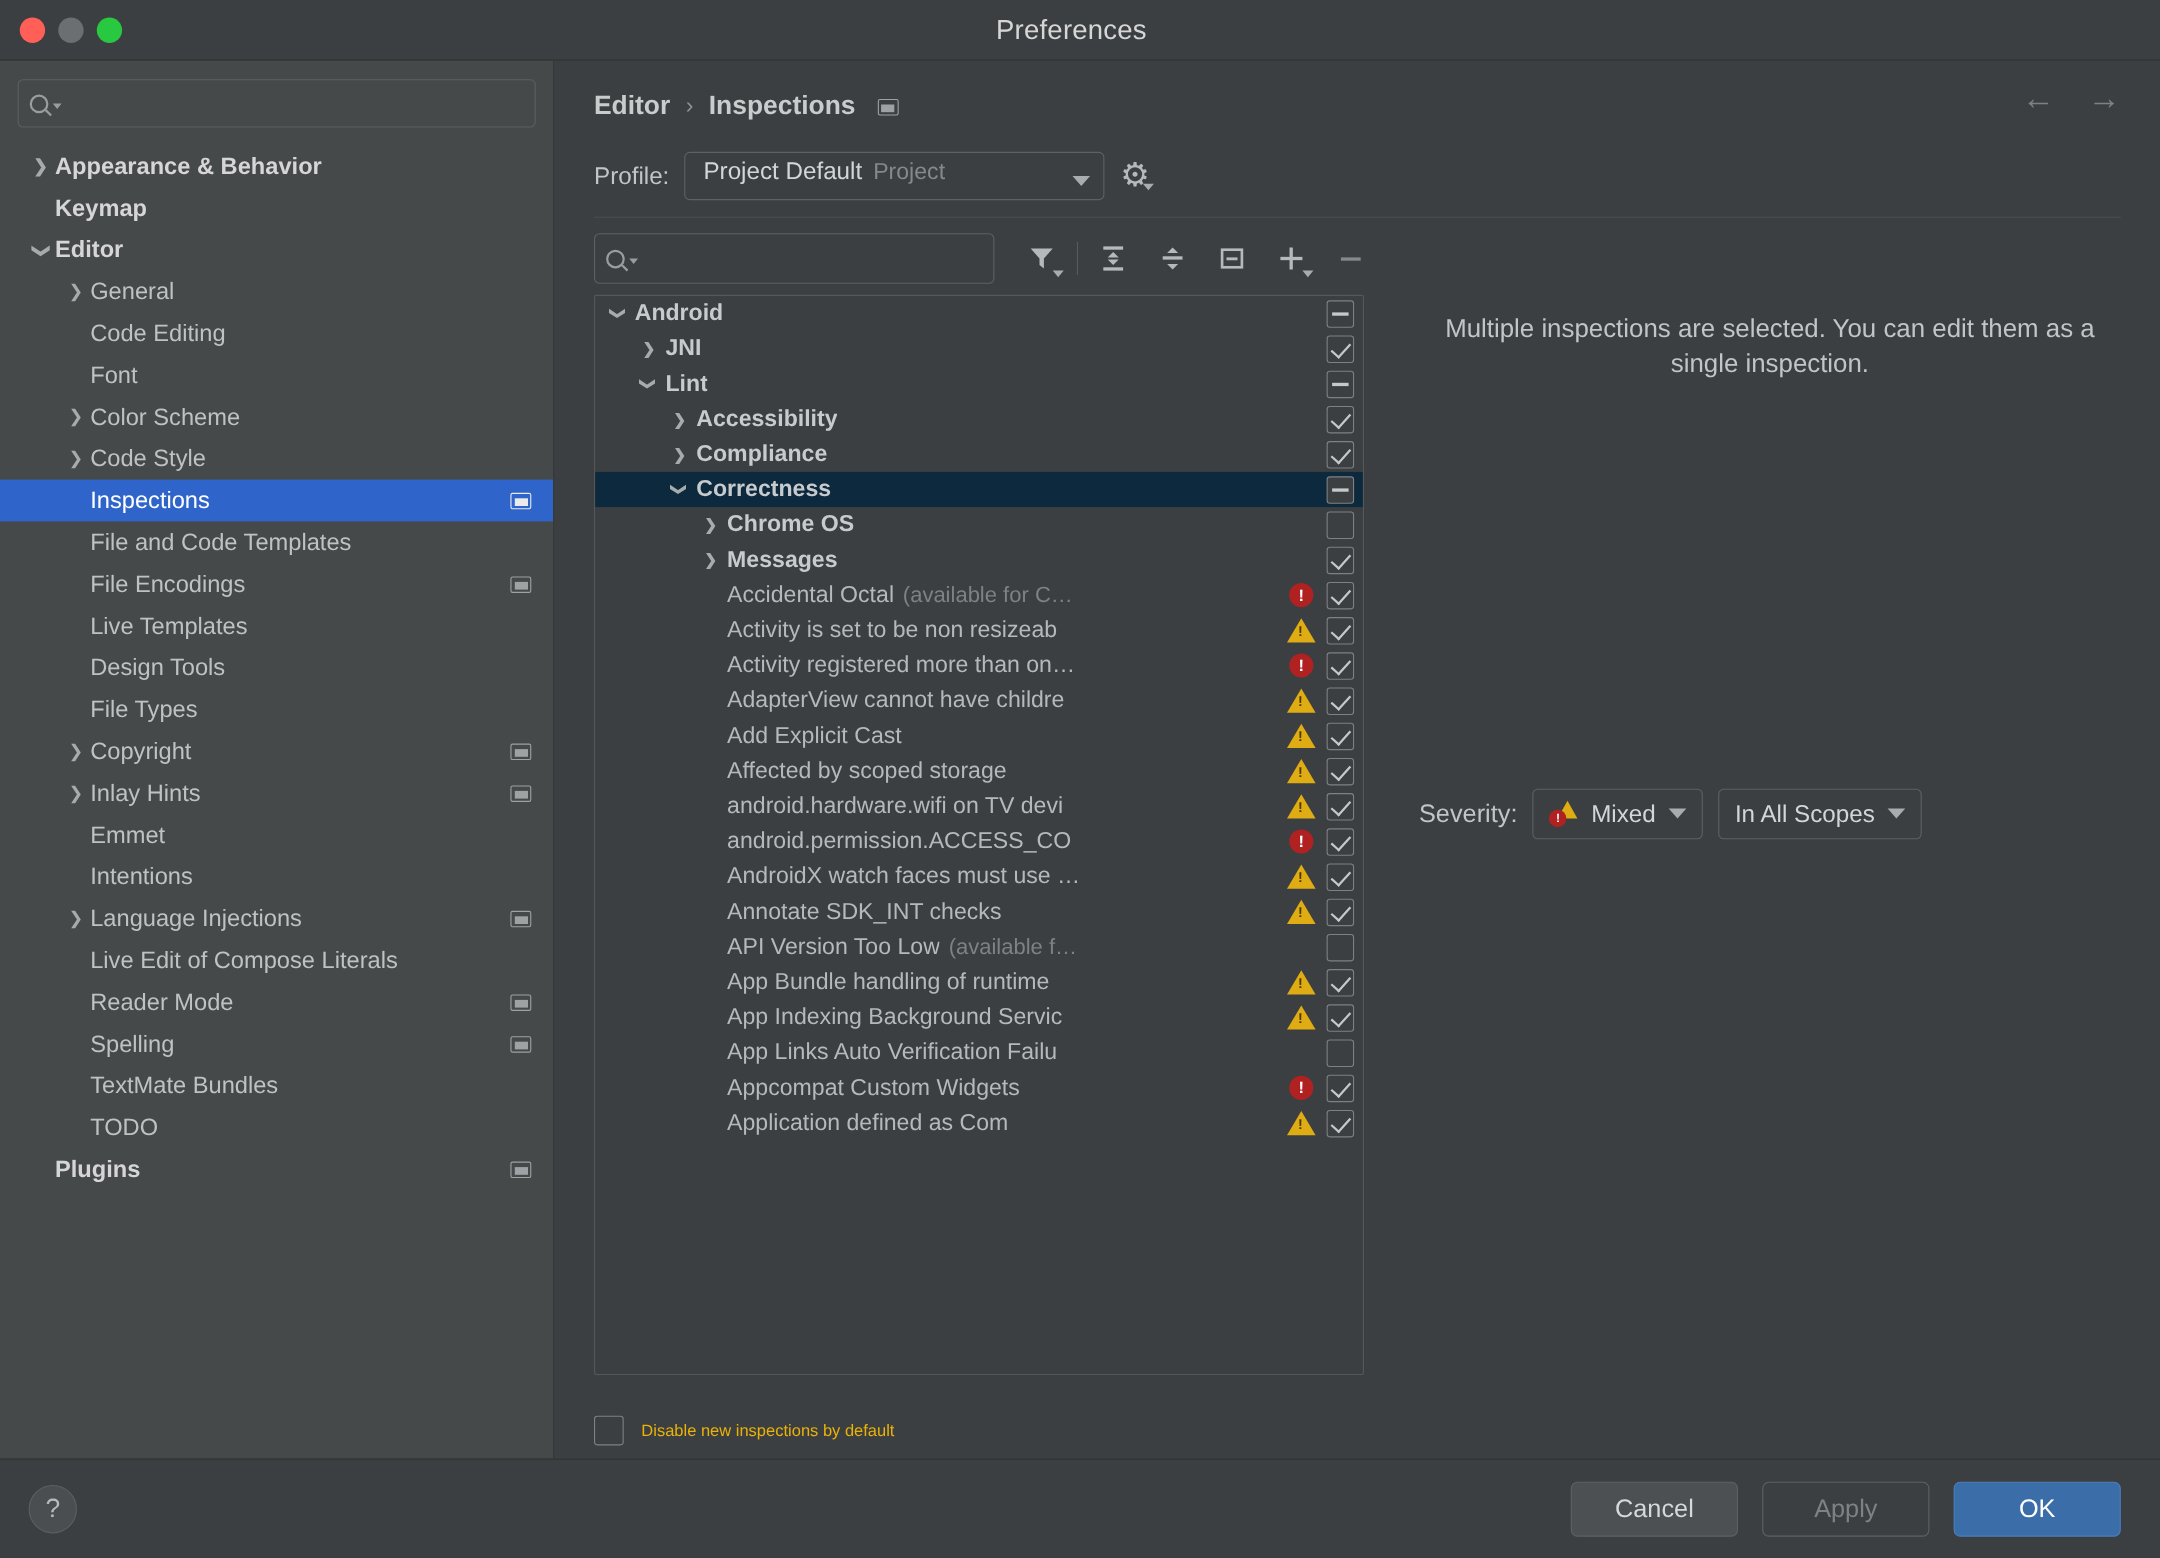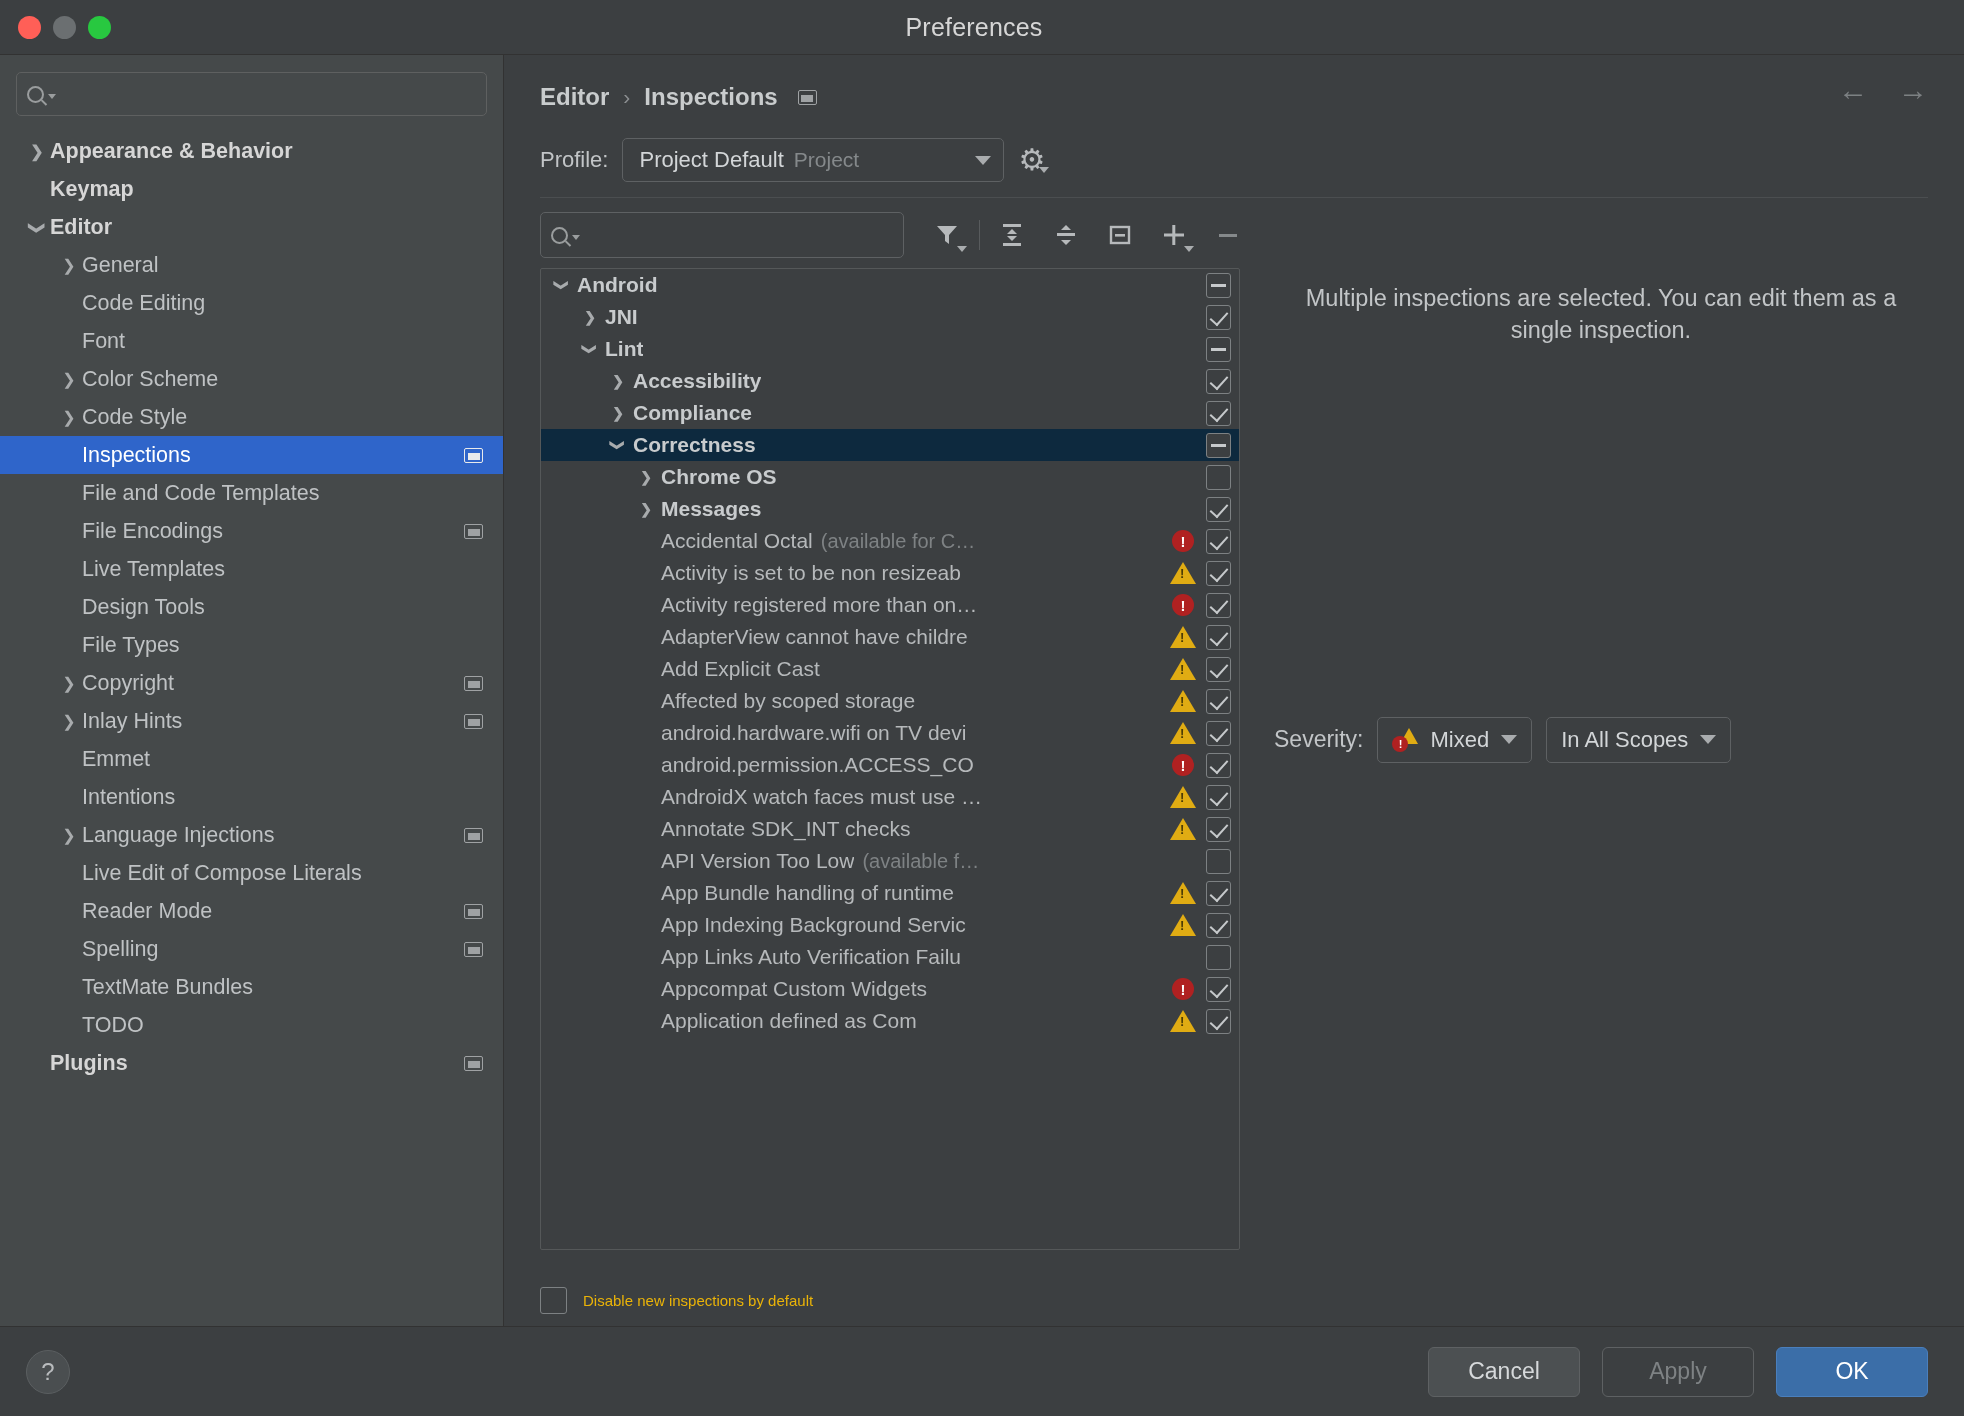--- a/index.html
+++ b/index.html
@@ -118,22 +118,22 @@
   }
   .arrow { font-size: 30px; color: #7d8183; line-height: 1; }
 
   .profile-row {
     display: flex; align-items: center; gap: 14px;
     padding: 16px 36px 0 36px; height: 70px;
   }
   .profile-label { font-size: 22px; color: #c2c5c7; }
   .combo {
     height: 44px; min-width: 382px; border: 1px solid #5e6163; border-radius: 5px;
-    background: #3c3f41; display: flex; align-items: center;
-    padding: 0 12px 0 16px; gap: 10px;
+    background: #3c3f41; display: flex; align-items: flex-end;
+    padding: 0 12px 12px 16px; gap: 10px;
   }
   .combo-main { font-size: 22px; color: #d3d6d8; }
   .combo-sub { font-size: 21px; color: #85898b; }
   .combo-spacer { flex: 1; }
   .caret {
     width: 0; height: 0; border-left: 8px solid transparent;
     border-right: 8px solid transparent; border-top: 9px solid #a9acae;
   }
   .gear-btn { display: flex; align-items: center; position: relative; }
   .gear { font-size: 30px; color: #b6b9bb; line-height: 1; }
@@ -160,21 +160,21 @@
     justify-content: center; position: relative;
   }
   .sep-v { width: 1px; height: 30px; background: #585b5d; margin: 0 5px; }
   .mini-caret {
     width: 0; height: 0; border-left: 5px solid transparent;
     border-right: 5px solid transparent; border-top: 6px solid #a9acae;
     position: absolute; right: 7px; bottom: 6px;
   }
 
   
-  .content-split { flex: 1; display: flex; min-height: 0; padding: 0 36px 0 36px; gap: 34px; }
+  .content-split { flex: 1; display: flex; min-height: 0; padding: 0 36px 0 36px; gap: 50px; }
 
   .tree-panel {
     width: 700px; min-width: 700px;
     border: 1px solid #555859; border-radius: 2px;
     background: #3c3f41; overflow: hidden; position: relative;
   }
   .tree-row {
     height: 32px; display: flex; align-items: center;
     font-size: 21px; color: #b6b9bb; white-space: nowrap;
     padding-right: 8px; position: relative;

